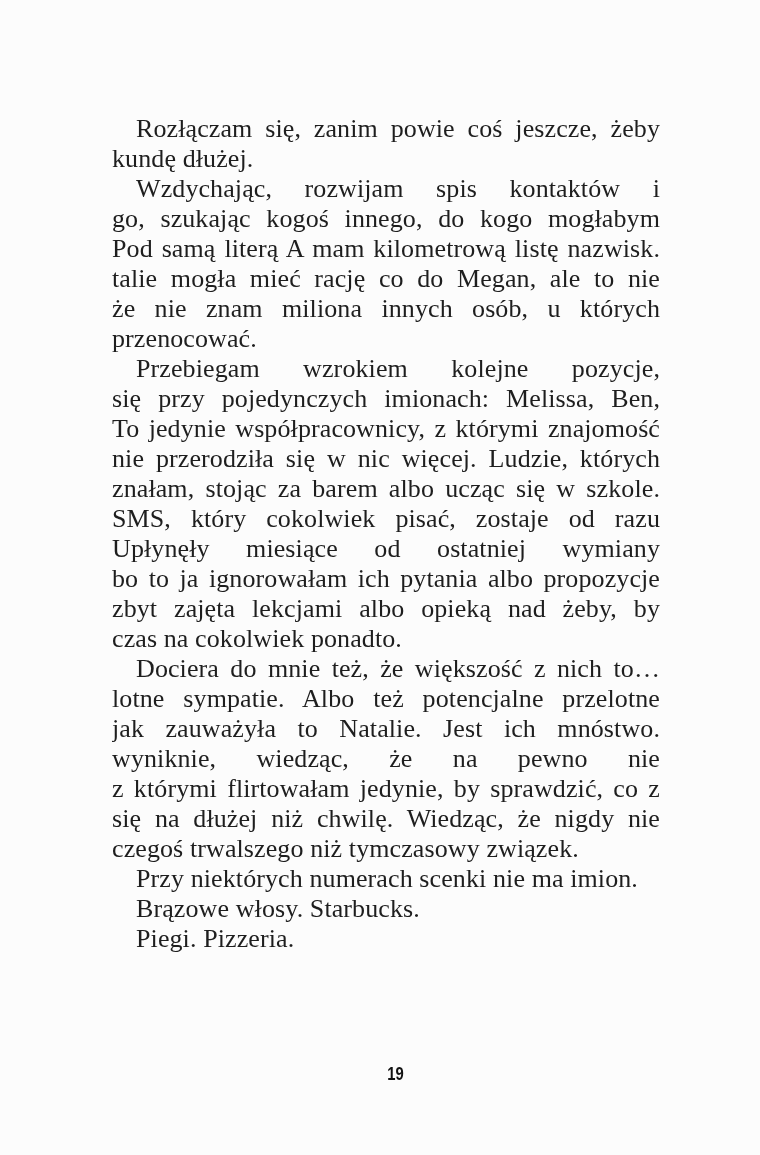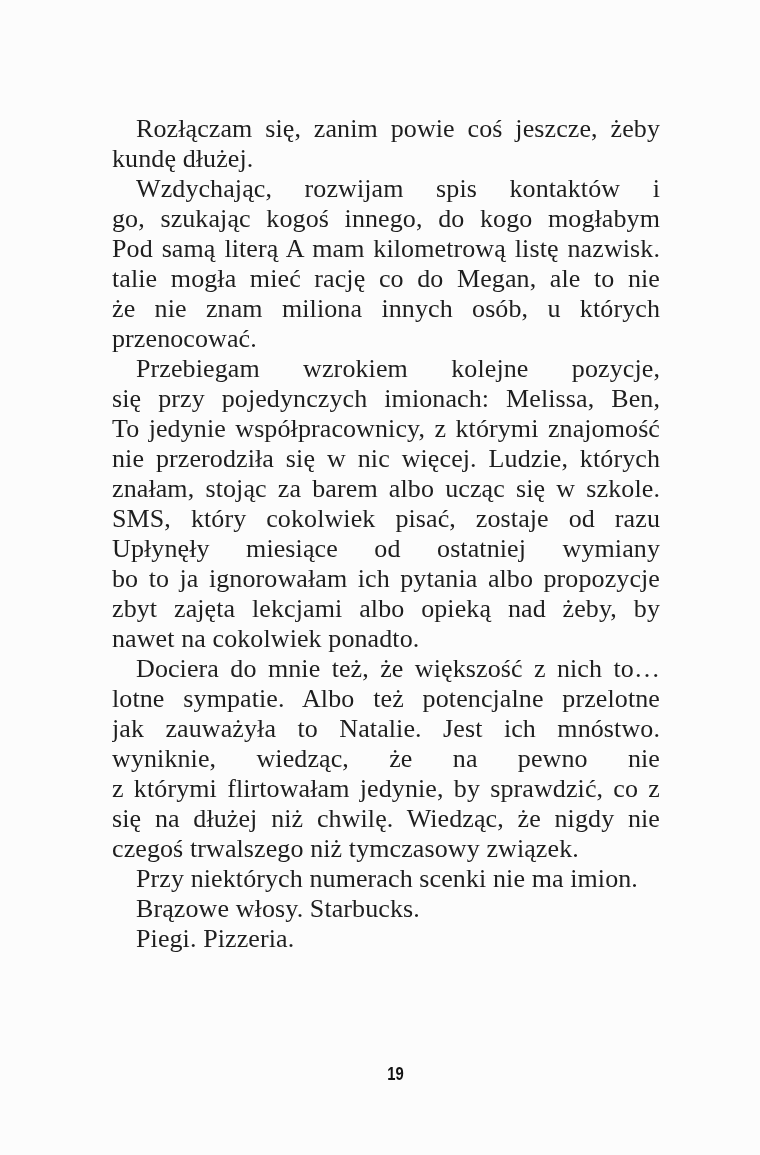--- a/index.html
+++ b/index.html
@@ -86,21 +86,21 @@
     <div class="paragraph">
       <div class="line first">Przebiegam wzrokiem kolejne pozycje, zatrzymując</div>
       <div class="line">się przy pojedynczych imionach: Melissa, Ben, Mike.</div>
       <div class="line">To jedynie współpracownicy, z którymi znajomość nigdy</div>
       <div class="line">nie przerodziła się w nic więcej. Ludzie, których po-</div>
       <div class="line">znałam, stojąc za barem albo ucząc się w szkole. Każdy</div>
       <div class="line">SMS, który cokolwiek pisać, zostaje od razu skasowany,</div>
       <div class="line">Upłynęły miesiące od ostatniej wymiany wiadomości,</div>
       <div class="line">bo to ja ignorowałam ich pytania albo propozycje spotkań,</div>
       <div class="line">zbyt zajęta lekcjami albo opieką nad żeby, by znaleźć</div>
-      <div class="line last">nawet na cokolwiek ponadto.</div>
+      <div class="line last">czas na cokolwiek ponadto.</div>
     </div>
 
     <div class="paragraph">
       <div class="line first">Dociera do mnie też, że większość z nich to… prze-</div>
       <div class="line">lotne sympatie. Albo też potencjalne przelotne sympatie,</div>
       <div class="line">jak zauważyła to Natalie. Jest ich mnóstwo. Dziewczyny,</div>
       <div class="line">wyniknie, wiedząc, że na pewno nie zaangażowałabym</div>
       <div class="line">z którymi flirtowałam jedynie, by sprawdzić, co z tego</div>
       <div class="line">się na dłużej niż chwilę. Wiedząc, że nigdy nie stworzę</div>
       <div class="line last">czegoś trwalszego niż tymczasowy związek.</div>

